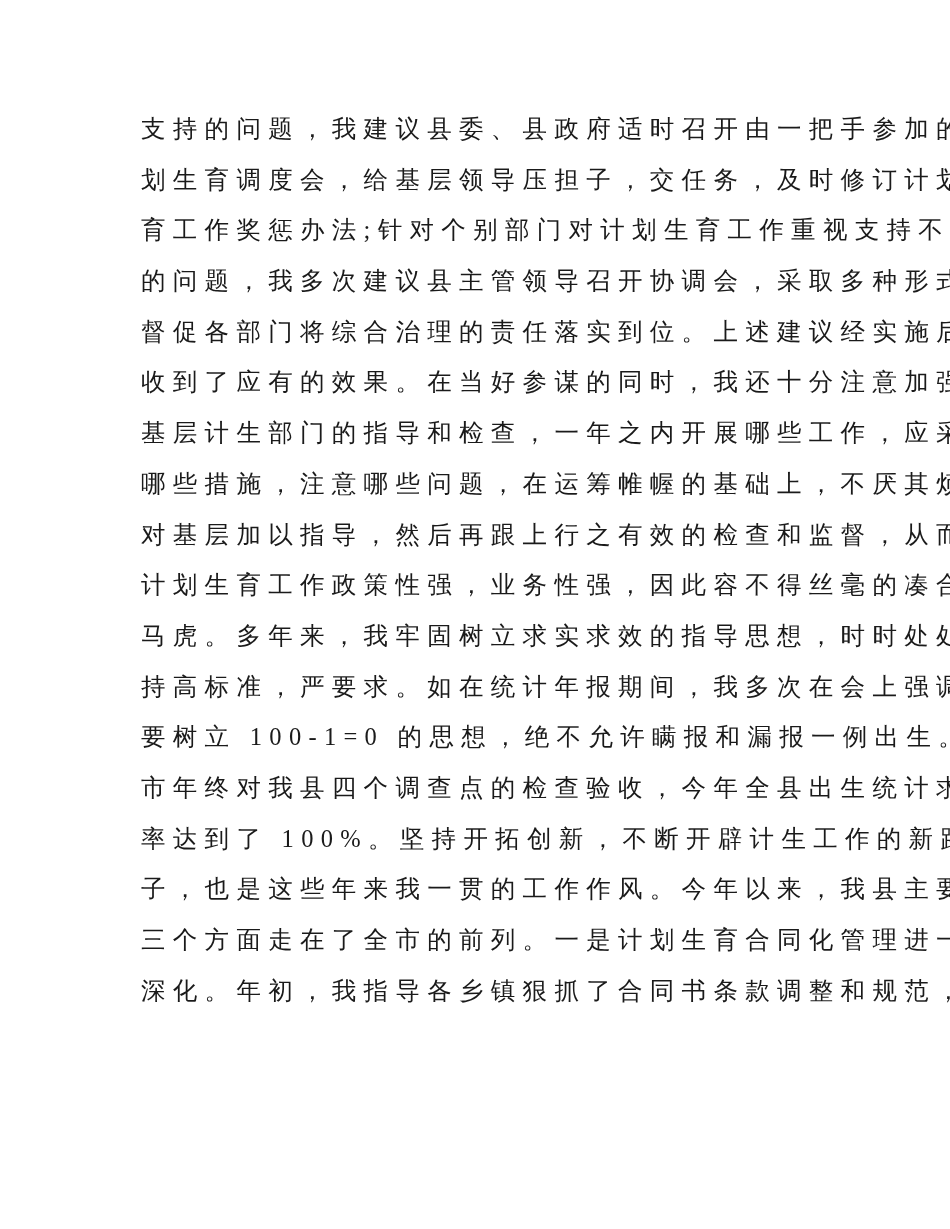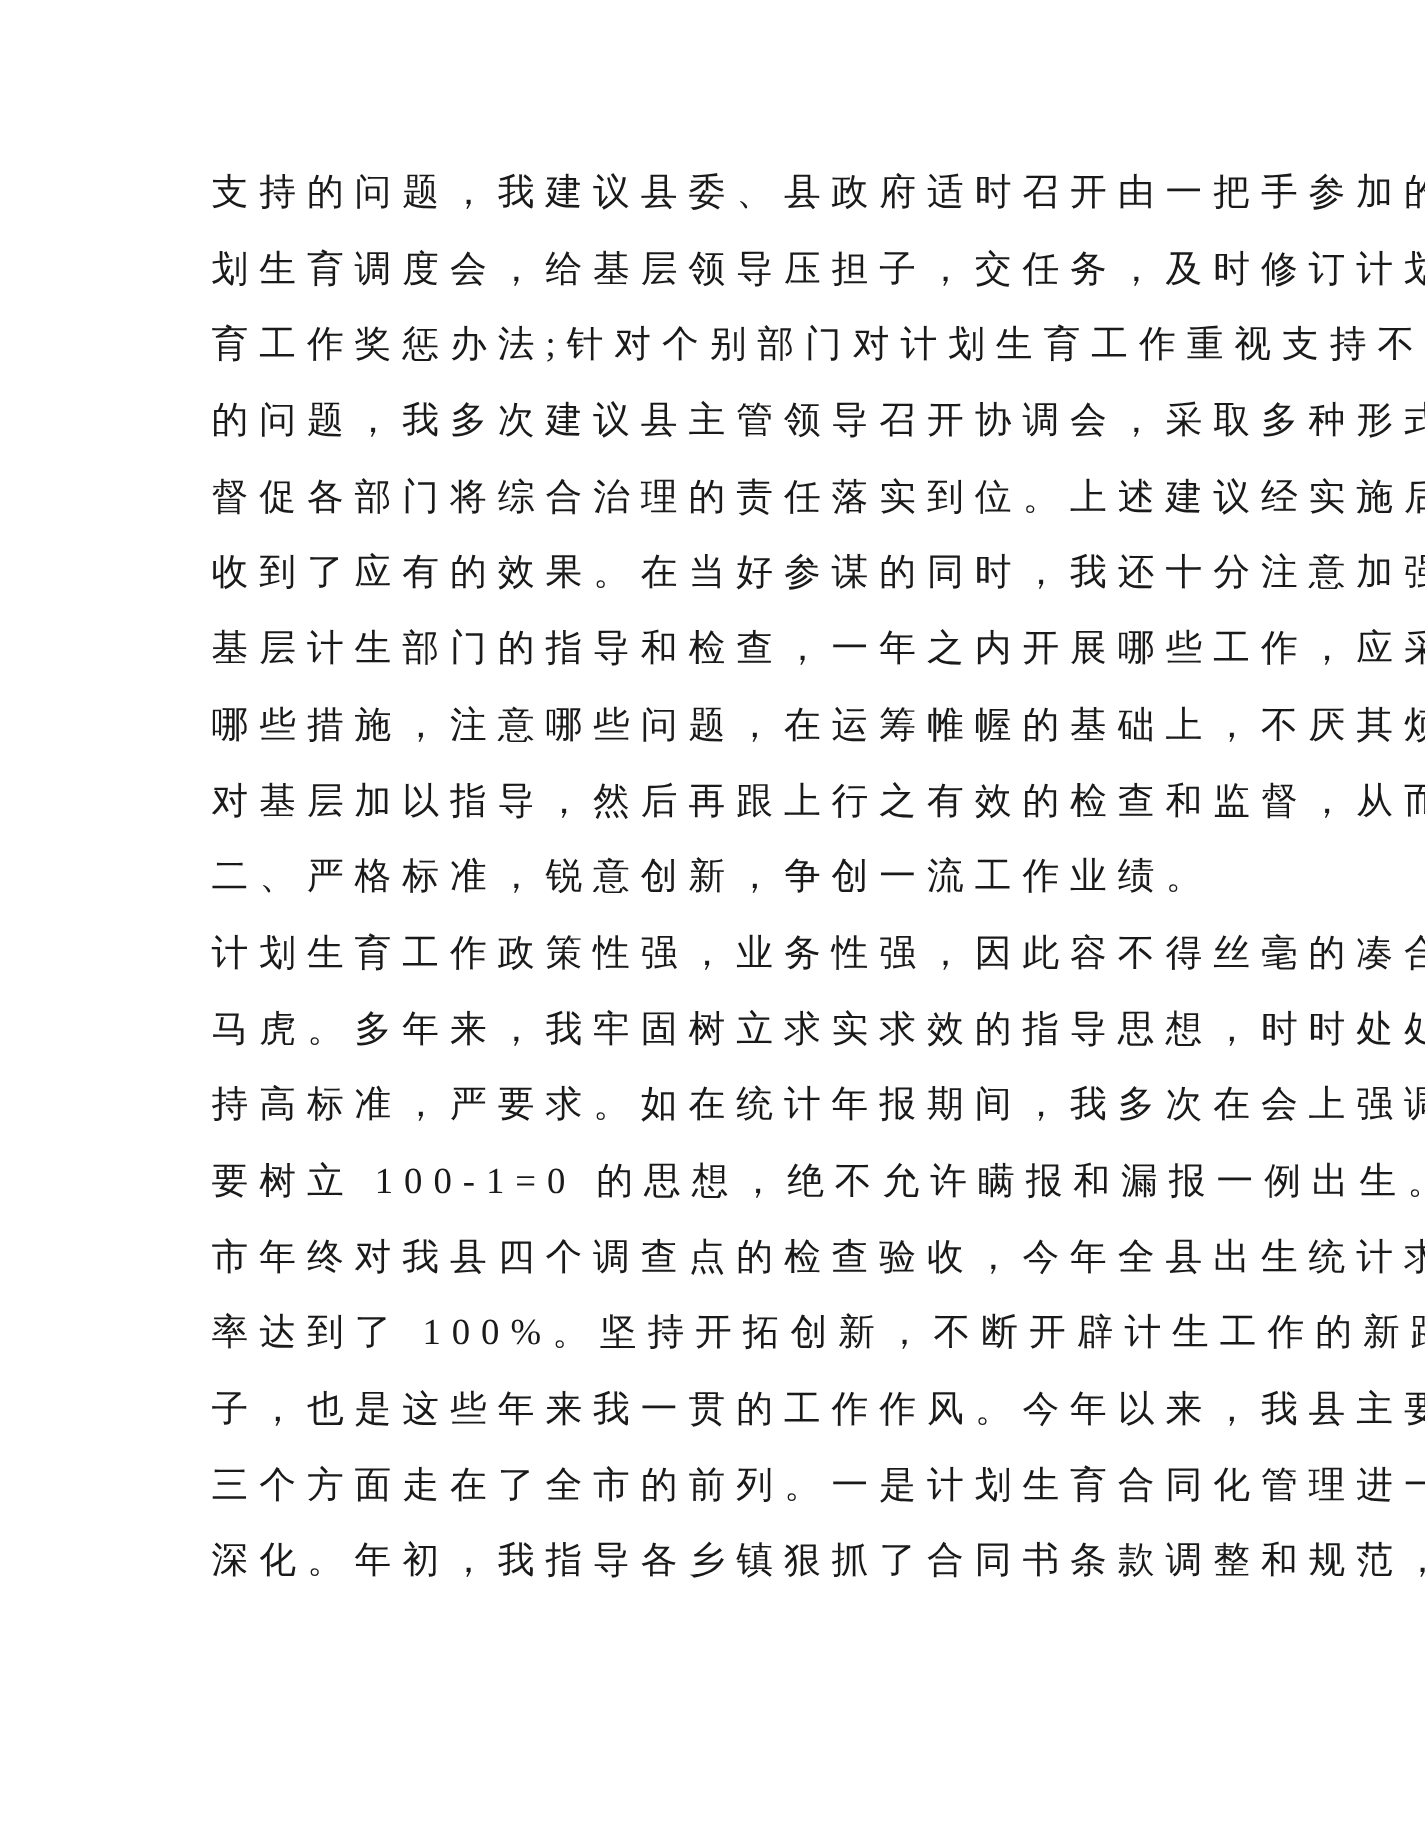--- a/index.html
+++ b/index.html
@@ -44,21 +44,20 @@
   <div class="text-block">
     <span class="line">支持的问题，我建议县委、县政府适时召开由一把手参加的计</span>
     <span class="line">划生育调度会，给基层领导压担子，交任务，及时修订计划生</span>
     <span class="line">育工作奖惩办法;针对个别部门对计划生育工作重视支持不够</span>
     <span class="line">的问题，我多次建议县主管领导召开协调会，采取多种形式，</span>
     <span class="line">督促各部门将综合治理的责任落实到位。上述建议经实施后均</span>
     <span class="line">收到了应有的效果。在当好参谋的同时，我还十分注意加强对</span>
     <span class="line">基层计生部门的指导和检查，一年之内开展哪些工作，应采取</span>
     <span class="line">哪些措施，注意哪些问题，在运筹帷幄的基础上，不厌其烦地</span>
     <span class="line">对基层加以指导，然后再跟上行之有效的检查和监督，从而保</span>
-    <span class="line">二、严格标准，锐意创新，争创一流工作业绩。</span>
     <span class="line">计划生育工作政策性强，业务性强，因此容不得丝毫的凑合和</span>
     <span class="line">马虎。多年来，我牢固树立求实求效的指导思想，时时处处坚</span>
     <span class="line">持高标准，严要求。如在统计年报期间，我多次在会上强调，</span>
     <span class="line">要树立 100-1=0 的思想，绝不允许瞒报和漏报一例出生。经过</span>
     <span class="line">市年终对我县四个调查点的检查验收，今年全县出生统计求实</span>
     <span class="line">率达到了 100%。坚持开拓创新，不断开辟计生工作的新路</span>
     <span class="line">子，也是这些年来我一贯的工作作风。今年以来，我县主要有</span>
     <span class="line">三个方面走在了全市的前列。一是计划生育合同化管理进一步</span>
     <span class="line">深化。年初，我指导各乡镇狠抓了合同书条款调整和规范，坚</span>
   </div>

